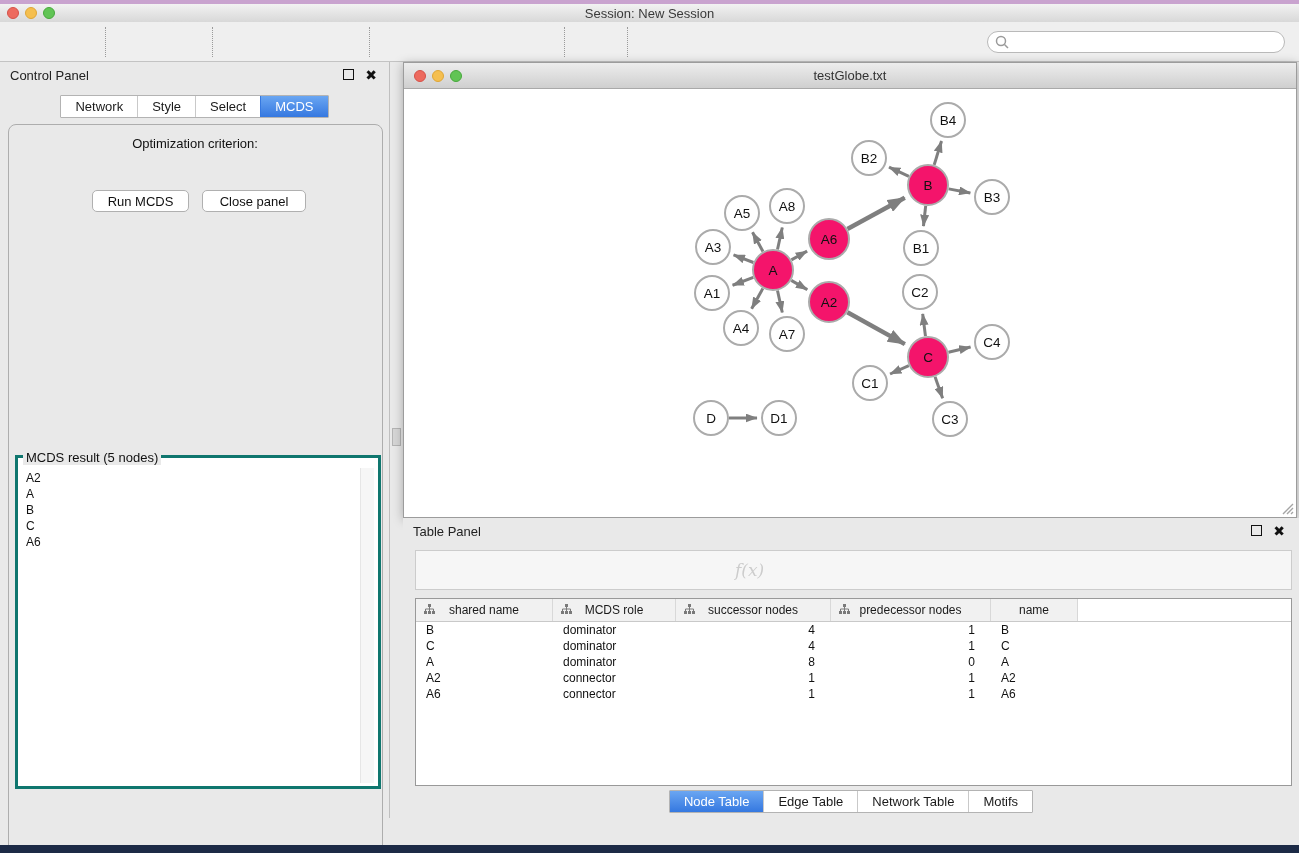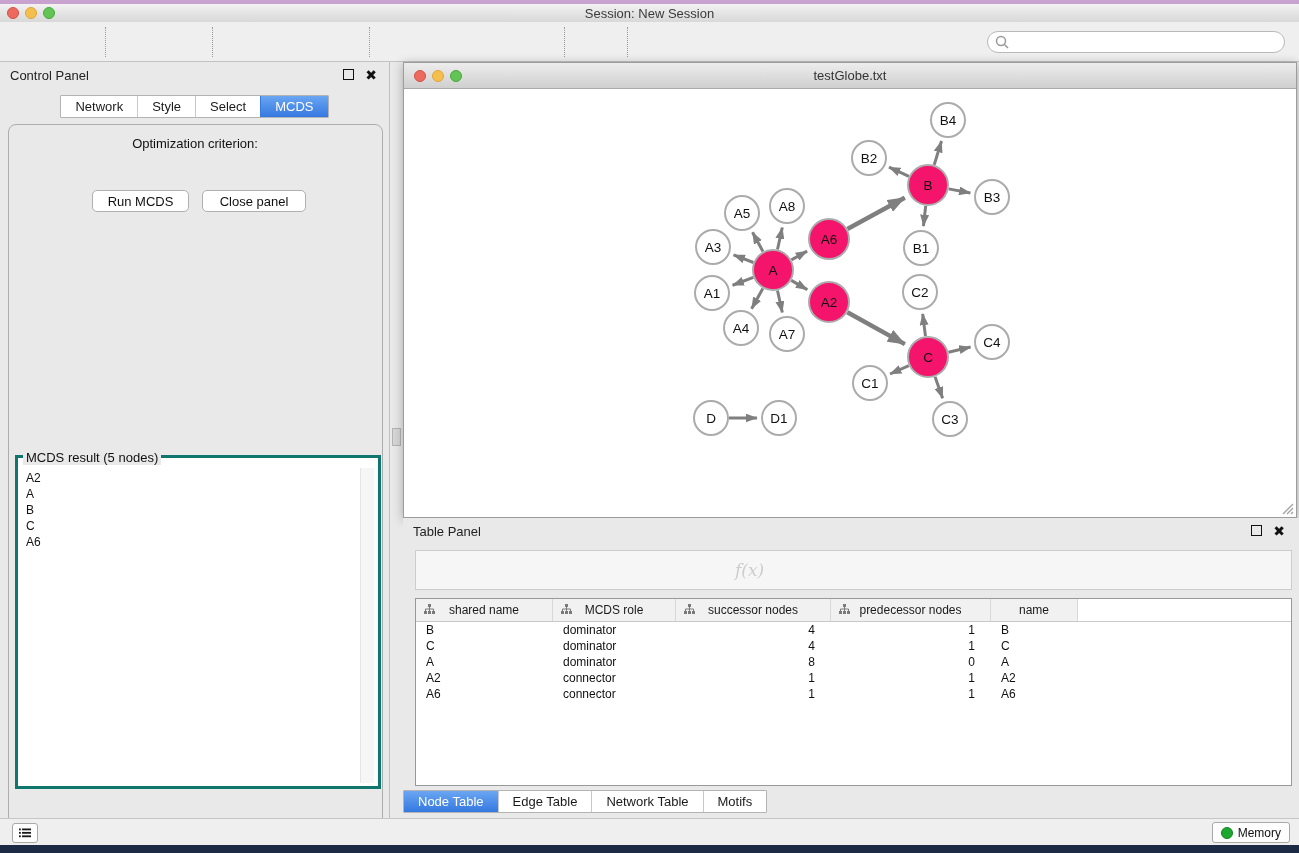--- a/index.html
+++ b/index.html
@@ -96,21 +96,21 @@
   #theadRow{display:flex;height:22px;border-bottom:1px solid #c9c9c9;background:#f1f1f1}
   .hcell{position:relative;display:flex;align-items:center;justify-content:center;
          font-size:12px;color:#1a1a1a;border-right:1px solid #d8d8d8;box-sizing:border-box;
          cursor:pointer}
   .hcell .treeicon{position:absolute;left:8px;top:5px}
   .hcell.filler{background:#fff;border-right:none}
   .trow{display:flex;height:16px;align-items:center}
   .tcell{font-size:12px;color:#111;box-sizing:border-box;white-space:nowrap;overflow:hidden}
   .al{padding-left:10px;text-align:left}
   .ar{padding-right:16px;text-align:right}
-  #tpTabs{position:absolute;top:272px;left:0;width:100%;display:flex;}
+  #tpTabs{position:absolute;top:272px;left:0;width:100%;display:flex;justify-content:center}
   
   #statusbar{position:absolute;left:0;top:814px;width:100%;height:27px;background:#efefef;
              border-top:1px solid #c6c6c6;box-sizing:border-box}
   #listBtn{position:absolute;left:12px;top:4px;width:26px;height:20px;background:#fdfdfd;
            border:1px solid #a9a9a9;border-radius:3px;display:flex;align-items:center;
            justify-content:center;cursor:pointer}
   #memBtn{position:absolute;right:9px;top:3px;height:21px;background:#fdfdfd;
           border:1px solid #a9a9a9;border-radius:3px;display:flex;align-items:center;
           gap:5px;padding:0 8px;font-size:12px;color:#111;cursor:pointer}
   #memDot{width:10px;height:10px;border-radius:50%;background:#1da730;border:1px solid #128422}
@@ -601,34 +601,16 @@
       <div id="tpTabs">
         <div class="segbar" id="tpSeg">
             <div class="seg active">Node Table</div>
             <div class="seg">Edge Table</div>
             <div class="seg">Network Table</div>
             <div class="seg">Motifs</div>
           </div>
       </div>
     </div>
 
-    <div id="statusbar">
-      <button id="listBtn">
-        <svg width="16" height="12" viewBox="0 0 16 12">
-          <g fill="#1a1a1a">
-            <rect x="0" y="0" width="2.4" height="2.4"></rect>
-              <rect x="4" y="0" width="12" height="2.4"></rect>
-            <rect x="0" y="4.6" width="2.4" height="2.4"></rect>
-              <rect x="4" y="4.6" width="12" height="2.4"></rect>
-            <rect x="0" y="9.2" width="2.4" height="2.4"></rect>
-              <rect x="4" y="9.2" width="12" height="2.4"></rect>
-            </g>
-          </svg>
-      </button>
-      <button id="memBtn">
-        <span id="memDot"></span>
-        <span>Memory</span>
-      </button>
-    </div>
   </div>
 
   <div id="deskBottom"></div>
 </div>
 
 </body></html>

